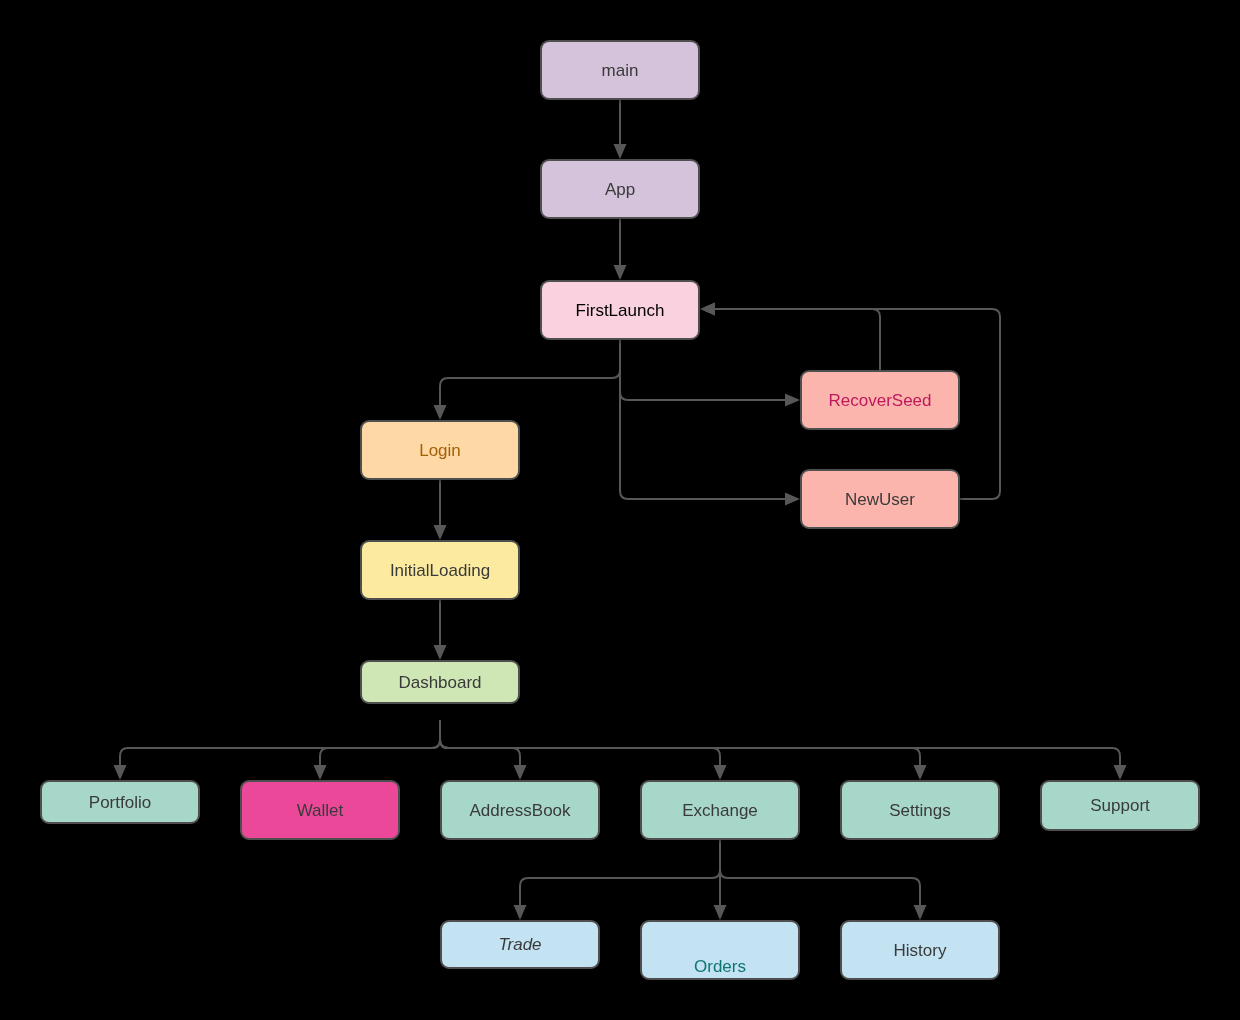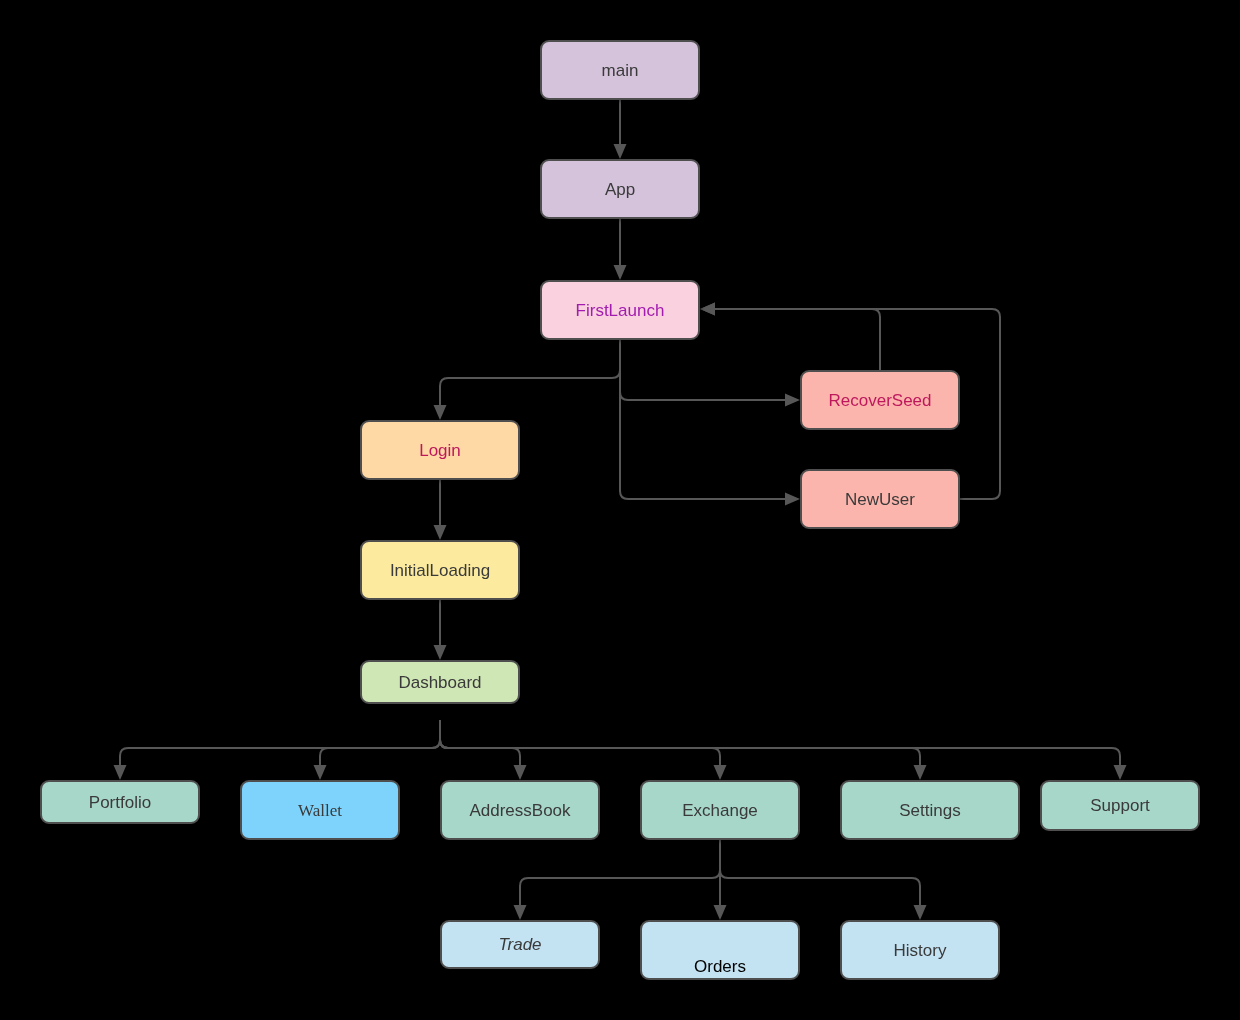--- a/index.html
+++ b/index.html
@@ -123,58 +123,58 @@
       </g>
     </svg>
   <div id="node-layer">
       <div class="node" style="left: 540px; top: 40px; width: 160px; height: 60px; background: rgb(213, 195, 220); border-color: rgb(79, 79, 79);">
         <span class="node-label" style="color: rgb(58, 58, 58);">main</span>
       </div>
       <div class="node" style="left: 540px; top: 159px; width: 160px; height: 60px; background: rgb(213, 195, 220); border-color: rgb(79, 79, 79); text-align: right;">
         <span class="node-label" style="color: rgb(58, 58, 58);">App</span>
       </div>
       <div class="node" style="left: 540px; top: 280px; width: 160px; height: 60px; background: rgb(250, 209, 222); border-color: rgb(79, 79, 79);">
-        <span class="node-label" style="color: #a21caf;">FirstLaunch</span>
+        <span class="node-label" style="color: #000000;">FirstLaunch</span>
       </div>
       <div class="node" style="left: 800px; top: 370px; width: 160px; height: 60px; background: rgb(252, 181, 172); border-color: rgb(79, 79, 79);">
         <span class="node-label" style="color: #be185d;">RecoverSeed</span>
       </div>
       <div class="node" style="left: 800px; top: 469px; width: 160px; height: 60px; background: rgb(252, 181, 172); border-color: rgb(79, 79, 79);">
         <span class="node-label" style="color: rgb(58, 58, 58);">NewUser</span>
       </div>
       <div class="node" style="left: 360px; top: 420px; width: 160px; height: 60px; background: rgb(254, 216, 165); border-color: rgb(79, 79, 79);">
-        <span class="node-label" style="color: #be185d;">Login</span>
+        <span class="node-label" style="color: #a16207;">Login</span>
       </div>
       <div class="node" style="left: 360px; top: 540px; width: 160px; height: 60px; background: rgb(252, 235, 158); border-color: rgb(79, 79, 79);">
         <span class="node-label" style="color: rgb(58, 58, 58);">InitialLoading</span>
       </div>
       <div class="node" style="left: 360px; top: 660px; width: 160px; height: 44px; background: rgb(207, 231, 181); border-color: rgb(79, 79, 79);">
         <span class="node-label" style="color: rgb(58, 58, 58);">Dashboard</span>
       </div>
       <div class="node" style="left: 40px; top: 780px; width: 160px; height: 44px; background: rgb(167, 215, 201); border-color: rgb(79, 79, 79);">
         <span class="node-label" style="color: rgb(58, 58, 58);">Portfolio</span>
       </div>
-      <div class="node" style="left: 240px; top: 780px; width: 160px; height: 60px; background: #7dd3fc; border-color: rgb(79, 79, 79); font-family: Liberation Serif, serif;">
+      <div class="node" style="left: 240px; top: 780px; width: 160px; height: 60px; background: #ec4899; border-color: rgb(79, 79, 79);">
         <span class="node-label" style="color: rgb(58, 58, 58);">Wallet</span>
       </div>
       <div class="node" style="left: 440px; top: 780px; width: 160px; height: 60px; background: rgb(167, 215, 201); border-color: rgb(79, 79, 79);">
         <span class="node-label" style="color: rgb(58, 58, 58);">AddressBook</span>
       </div>
       <div class="node" style="left: 640px; top: 780px; width: 160px; height: 60px; background: rgb(167, 215, 201); border-color: rgb(79, 79, 79);">
         <span class="node-label" style="color: rgb(58, 58, 58);">Exchange</span>
       </div>
-      <div class="node" style="left: 840px; top: 780px; width: 180px; height: 60px; background: rgb(167, 215, 201); border-color: rgb(79, 79, 79);">
+      <div class="node" style="left: 840px; top: 780px; width: 160px; height: 60px; background: rgb(167, 215, 201); border-color: rgb(79, 79, 79);">
         <span class="node-label" style="color: rgb(58, 58, 58);">Settings</span>
       </div>
       <div class="node" style="left: 1040px; top: 780px; width: 160px; height: 51px; background: rgb(167, 215, 201); border-color: rgb(79, 79, 79);">
         <span class="node-label" style="color: rgb(58, 58, 58);">Support</span>
       </div>
       <div class="node" style="left: 440px; top: 920px; width: 160px; height: 49px; background: rgb(195, 226, 242); border-color: rgb(79, 79, 79); font-style: italic;">
         <span class="node-label" style="color: rgb(58, 58, 58);">Trade</span>
       </div>
       <div class="node" style="left: 640px; top: 920px; width: 160px; height: 60px; background: rgb(195, 226, 242); border-color: rgb(79, 79, 79);">
-        <span class="node-label" style="color: #000000; margin-top: 32px;">Orders</span>
+        <span class="node-label" style="color: #0f766e; margin-top: 32px;">Orders</span>
       </div>
       <div class="node" style="left: 840px; top: 920px; width: 160px; height: 60px; background: rgb(195, 226, 242); border-color: rgb(79, 79, 79);">
         <span class="node-label" style="color: rgb(58, 58, 58);">History</span>
       </div>
     </div>
 </div>
 
 </body></html>

